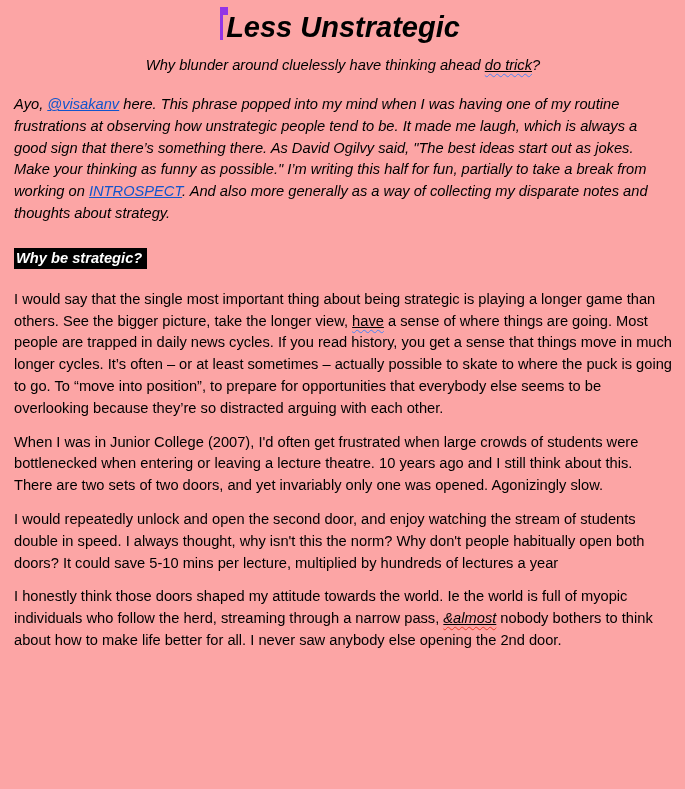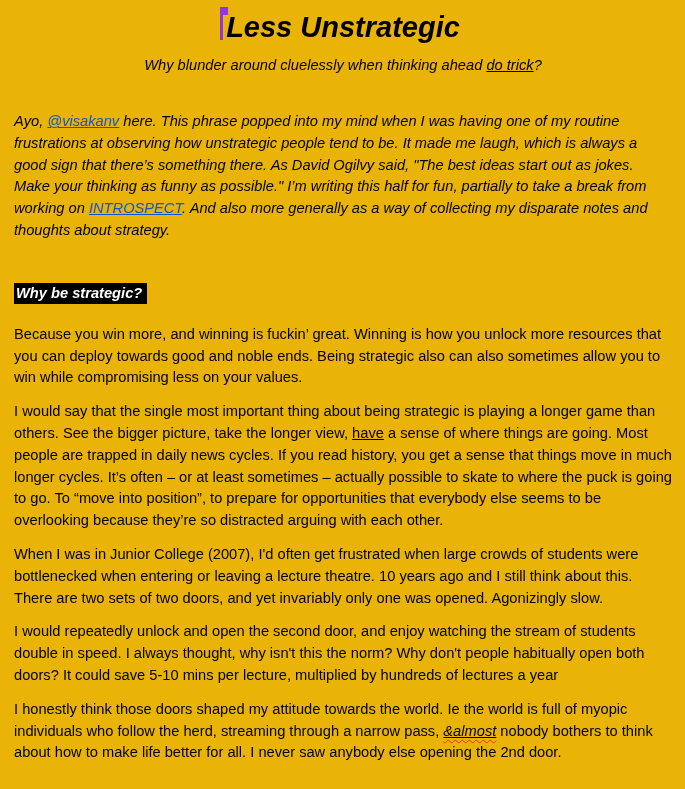--- a/index.html
+++ b/index.html
@@ -2,21 +2,21 @@
 <html><head>
 <meta charset="utf-8">
 <style>
   html, body { margin: 0; padding: 0; background: #ffffff; }
   .page {
     position: relative;
     box-sizing: border-box;
     width: 685px;
     height: 789px;
     padding: 10px 13px 0 14px;
-    background: #eab308;
+    background: #fca5a5;
     overflow: hidden;
     font-family: "Liberation Sans", sans-serif;
     font-size: 14.67px;
     color: #000000;
     -webkit-font-smoothing: antialiased;
   }
   .doc-title {
     margin: 0;
     text-align: center;
     font-size: 29px;
@@ -45,42 +45,43 @@
     margin: 10px 0 0;
     text-align: center;
     font-style: italic;
     line-height: 22px;
   }
   .para {
     margin: 12px 0 0;
     line-height: 21.8px;
     text-align: left;
   }
-  .para.intro { font-style: italic; margin-top: 35px; }
-  .section-heading { margin: 40px 0 20px; line-height: 22px; }
+  .para.intro { font-style: italic; margin-top: 18px; }
+  .section-heading { margin: 22px 0 20px; line-height: 22px; }
   .heading-chip {
     background: #000000;
     color: #ffffff;
     font-weight: 700;
     font-style: italic;
     padding: 2px 5px 3px 2px;
   }
   .doc-link {
     color: #1155cc;
     text-decoration: underline;
     text-decoration-thickness: 1px;
     cursor: pointer;
   }
   .u-solid {
     text-decoration: underline;
     text-decoration-thickness: 1px;
     text-decoration-skip-ink: none;
     cursor: pointer;
   }
   .wavy-blue {
+    text-decoration: underline;
     text-decoration-style: wavy;
     text-decoration-color: #4a85f6;
     text-decoration-thickness: 1px;
     text-decoration-skip-ink: none;
     text-underline-offset: 3px;
   }
   .wavy-red {
     text-decoration: underline;
     text-decoration-style: wavy;
     text-decoration-color: #e5341c;
@@ -88,21 +89,20 @@
     text-decoration-skip-ink: none;
     text-underline-offset: 3px;
     font-style: italic;
   }
 </style>
 </head>
 <body>
 
 <div class="page">
     <h1 class="doc-title"><span class="title-inner"><span class="collab-cursor"></span><span>Less Unstrategic</span></span></h1>
-    <p class="doc-subtitle"><span>Why blunder around cluelessly when thinking ahead </span><span class="u-solid"><span class="wavy-blue">do trick</span></span><span>?</span></p>
+    <p class="doc-subtitle"><span>Why blunder around cluelessly have thinking ahead </span><span class="u-solid"><span class="wavy-blue">do trick</span></span><span>?</span></p>
     <p class="para intro"><span>Ayo, </span><a class="doc-link">@visakanv</a><span> here. This phrase popped into my mind when I was having one of my routine frustrations at observing how unstrategic people tend to be. It made me laugh, which is always a good sign that there’s something there. As David Ogilvy said, "The best ideas start out as jokes. Make your thinking as funny as possible." I’m writing this half for fun, partially to take a break from working on </span><a class="doc-link">INTROSPECT</a><span>. And also more generally as a way of collecting my disparate notes and thoughts about strategy.</span></p>
     <p class="section-heading"><span class="heading-chip">Why be strategic?</span></p>
-    <p class="para"><span>Because you win more, and winning is fuckin’ great. Winning is how you unlock more resources that you can deploy towards good and noble ends. Being strategic also can also sometimes allow you to win while compromising less on your values.</span></p>
     <p class="para"><span>I would say that the single most important thing about being strategic is playing a longer game than others. See the bigger picture, take the longer view, </span><span class="u-solid"><span class="wavy-blue">have</span></span><span> a sense of where things are going. Most people are trapped in daily news cycles. If you read history, you get a sense that things move in much longer cycles. It’s often – or at least sometimes – actually possible to skate to where the puck is going to go. To “move into position”, to prepare for opportunities that everybody else seems to be overlooking because they’re so distracted arguing with each other.</span></p>
     <p class="para"><span>When I was in Junior College (2007), I'd often get frustrated when large crowds of students were bottlenecked when entering or leaving a lecture theatre. 10 years ago and I still think about this. There are two sets of two doors, and yet invariably only one was opened. Agonizingly slow.</span></p>
     <p class="para"><span>I would repeatedly unlock and open the second door, and enjoy watching the stream of students double in speed. I always thought, why isn't this the norm? Why don't people habitually open both doors? It could save 5-10 mins per lecture, multiplied by hundreds of lectures a year</span></p>
     <p class="para"><span>I honestly think those doors shaped my attitude towards the world. Ie the world is full of myopic individuals who follow the herd, streaming through a narrow pass, </span><span class="u-solid"><span class="wavy-red">&amp;almost</span></span><span> nobody bothers to think about how to make life better for all. I never saw anybody else opening the 2nd door.</span></p>
   </div>
 
 </body></html>

